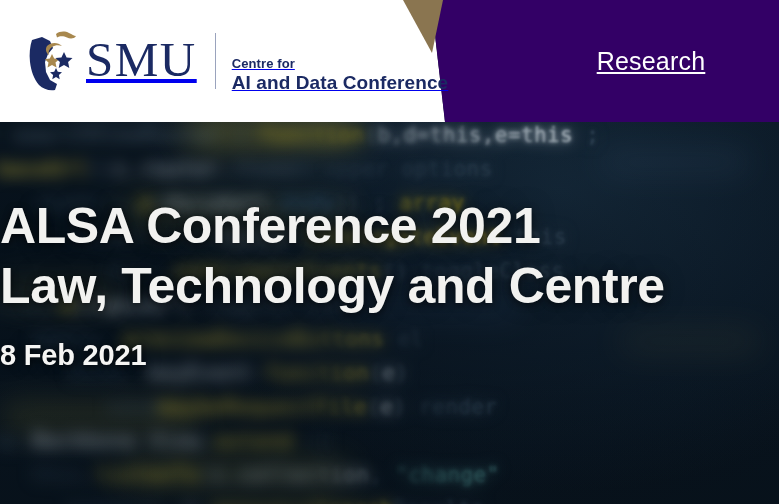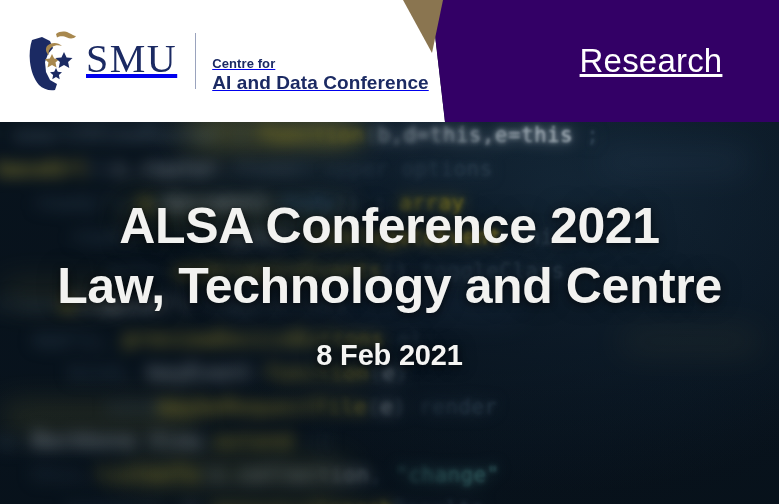--- a/index.html
+++ b/index.html
@@ -60,21 +60,21 @@
   .hero-shade {
     position:absolute; inset:0;
     background:
       radial-gradient(ellipse 600px 260px at 50% 60%, rgba(5,12,20,.42) 0%, rgba(5,12,20,.10) 60%, rgba(5,12,20,0) 100%),
       linear-gradient(180deg, rgba(6,14,22,.30) 0%, rgba(6,14,22,0) 22%, rgba(6,14,22,0) 72%, rgba(6,14,22,.30) 100%);
   }
 
   
   .hero-text {
     position:absolute; left:0; top:196px; width:779px;
-    text-align:center;
+    text-align:left;
   }
   .hero-title {
     color:#f2f2f0;
     font-size:50px;
     font-weight:bold;
     line-height:60px;
     letter-spacing:-0.4px;
     text-shadow:0 2px 7px rgba(0,0,0,.55), 0 0 22px rgba(0,0,0,.35);
   }
   .hero-date {
@@ -104,36 +104,36 @@
   .hdr-gold {
     position:absolute; left:0; top:0; width:779px; height:122px;
     background:#8a7550;
     clip-path:polygon(403px 0, 443px 0, 432px 53px);
   }
 
   .research {
     position:absolute; right:0; top:0; width:240px; height:122px;
     display:flex; align-items:center; justify-content:center;
     color:#ffffff;
-    font-size:33px;
+    font-size:25px;
     letter-spacing:.2px;
     padding-right:16px;
   }
 
   
   .logo {
     position:absolute; left:26px; top:26px;
     display:flex; align-items:center; height:70px;
   }
   .logo-mark { position:relative; width:52px; height:66px; margin-right:8px; }
   .logo-mark svg { display:block; }
 
   .logo-smu {
     font-family:"Liberation Serif","DejaVu Serif", serif;
-    font-size:40px;
+    font-size:49px;
     color:#1b2a63;
     letter-spacing:1.5px;
     line-height:1;
     padding-bottom:4px;
   }
   .logo-div {
     width:1px; height:56px; background:#9aa3bd;
     margin:0 16px 0 18px;
   }
   .logo-cadg { line-height:1.12;margin-top:28px; }

